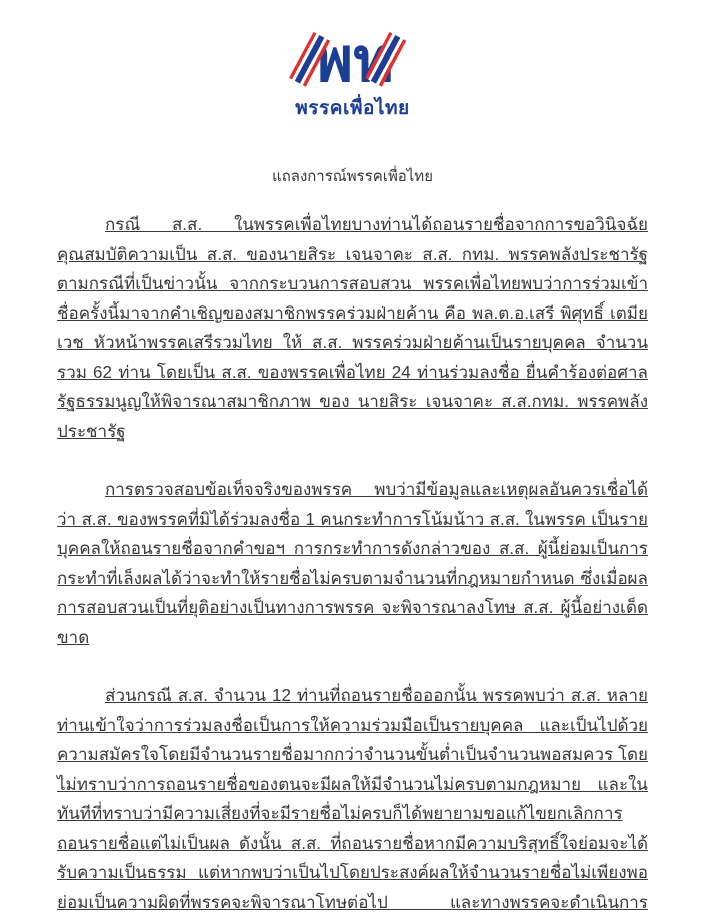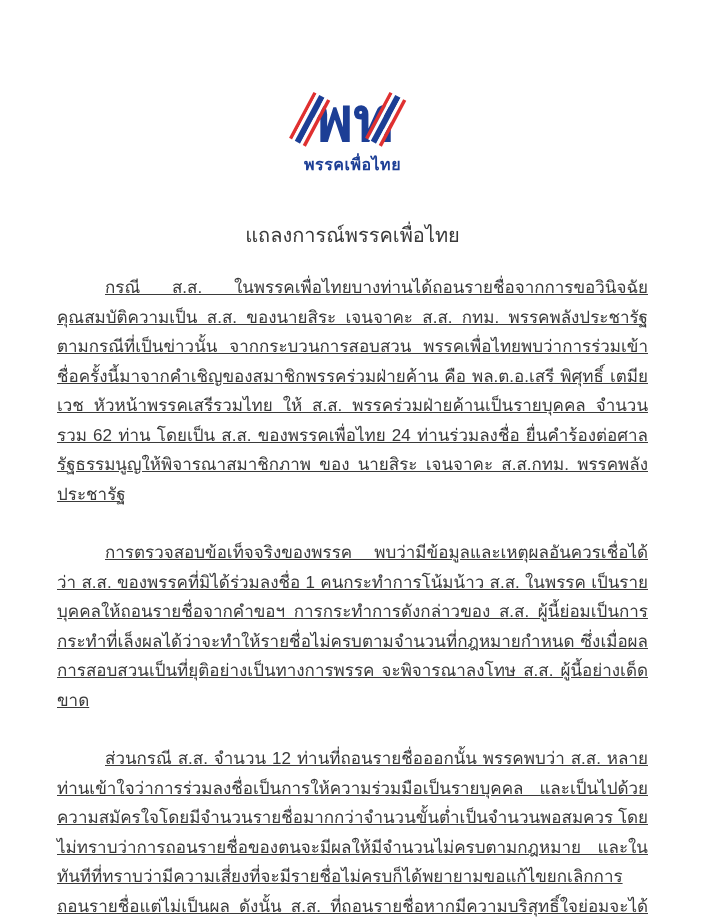--- a/index.html
+++ b/index.html
@@ -11,39 +11,38 @@
     position: relative;
     width: 705px;
     height: 919px;
     margin: 0 auto;
     background: #ffffff;
     font-family: "Liberation Sans", sans-serif;
     color: #3a3a3a;
     overflow: hidden;
   }
   .logo-block {
-    padding-top: 38px;
+    padding-top: 26px;
     text-align: center;
-    margin-top: 48px;
   }
   .logo-svg {
     display: block;
     margin: 0 auto;
   }
   .party-name {
     margin-top: 2px;
-    font-size: 16px;
+    font-size: 19px;
     font-weight: bold;
     color: #1c3e95;
     letter-spacing: 0.5px;
   }
   .doc-title {
     margin-top: 42px;
     text-align: center;
-    font-size: 20px;
+    font-size: 15px;
     color: #3a3a3a;
   }
   .doc-body {
     margin-top: 22px;
     padding: 0 57px;
   }
   .para {
     margin: 0 0 29px 0;
     font-size: 17px;
     line-height: 29.5px;

